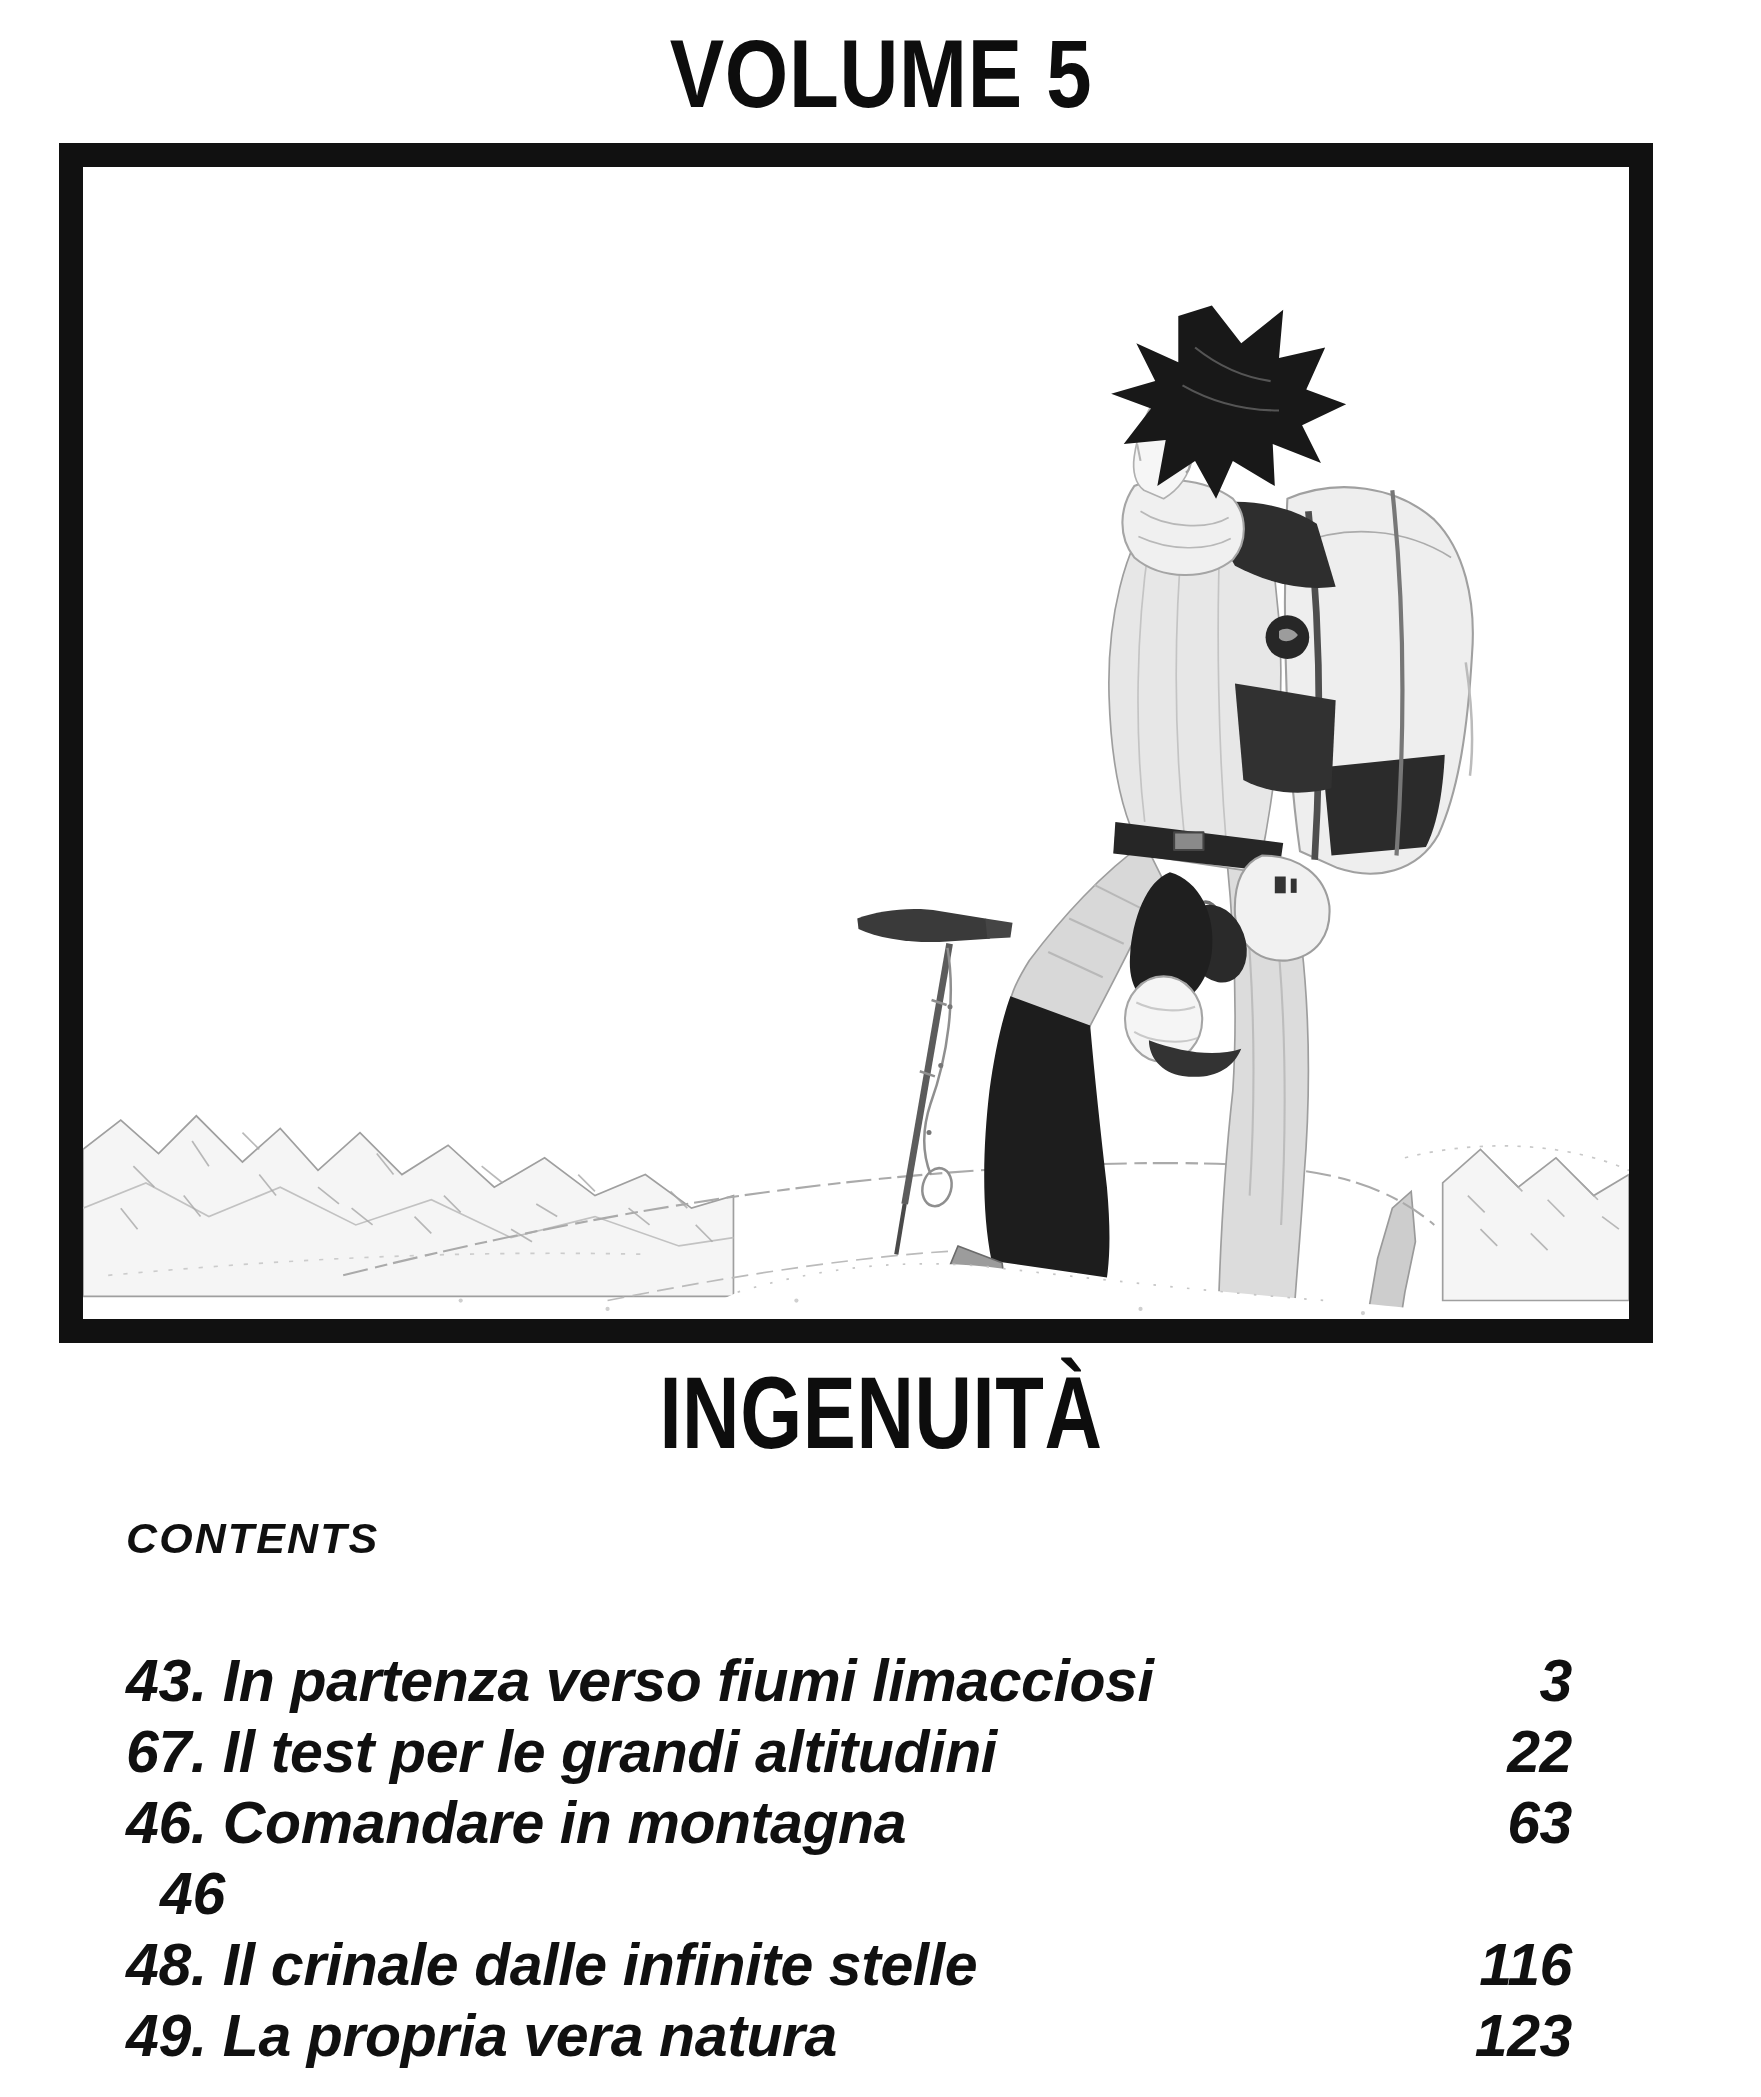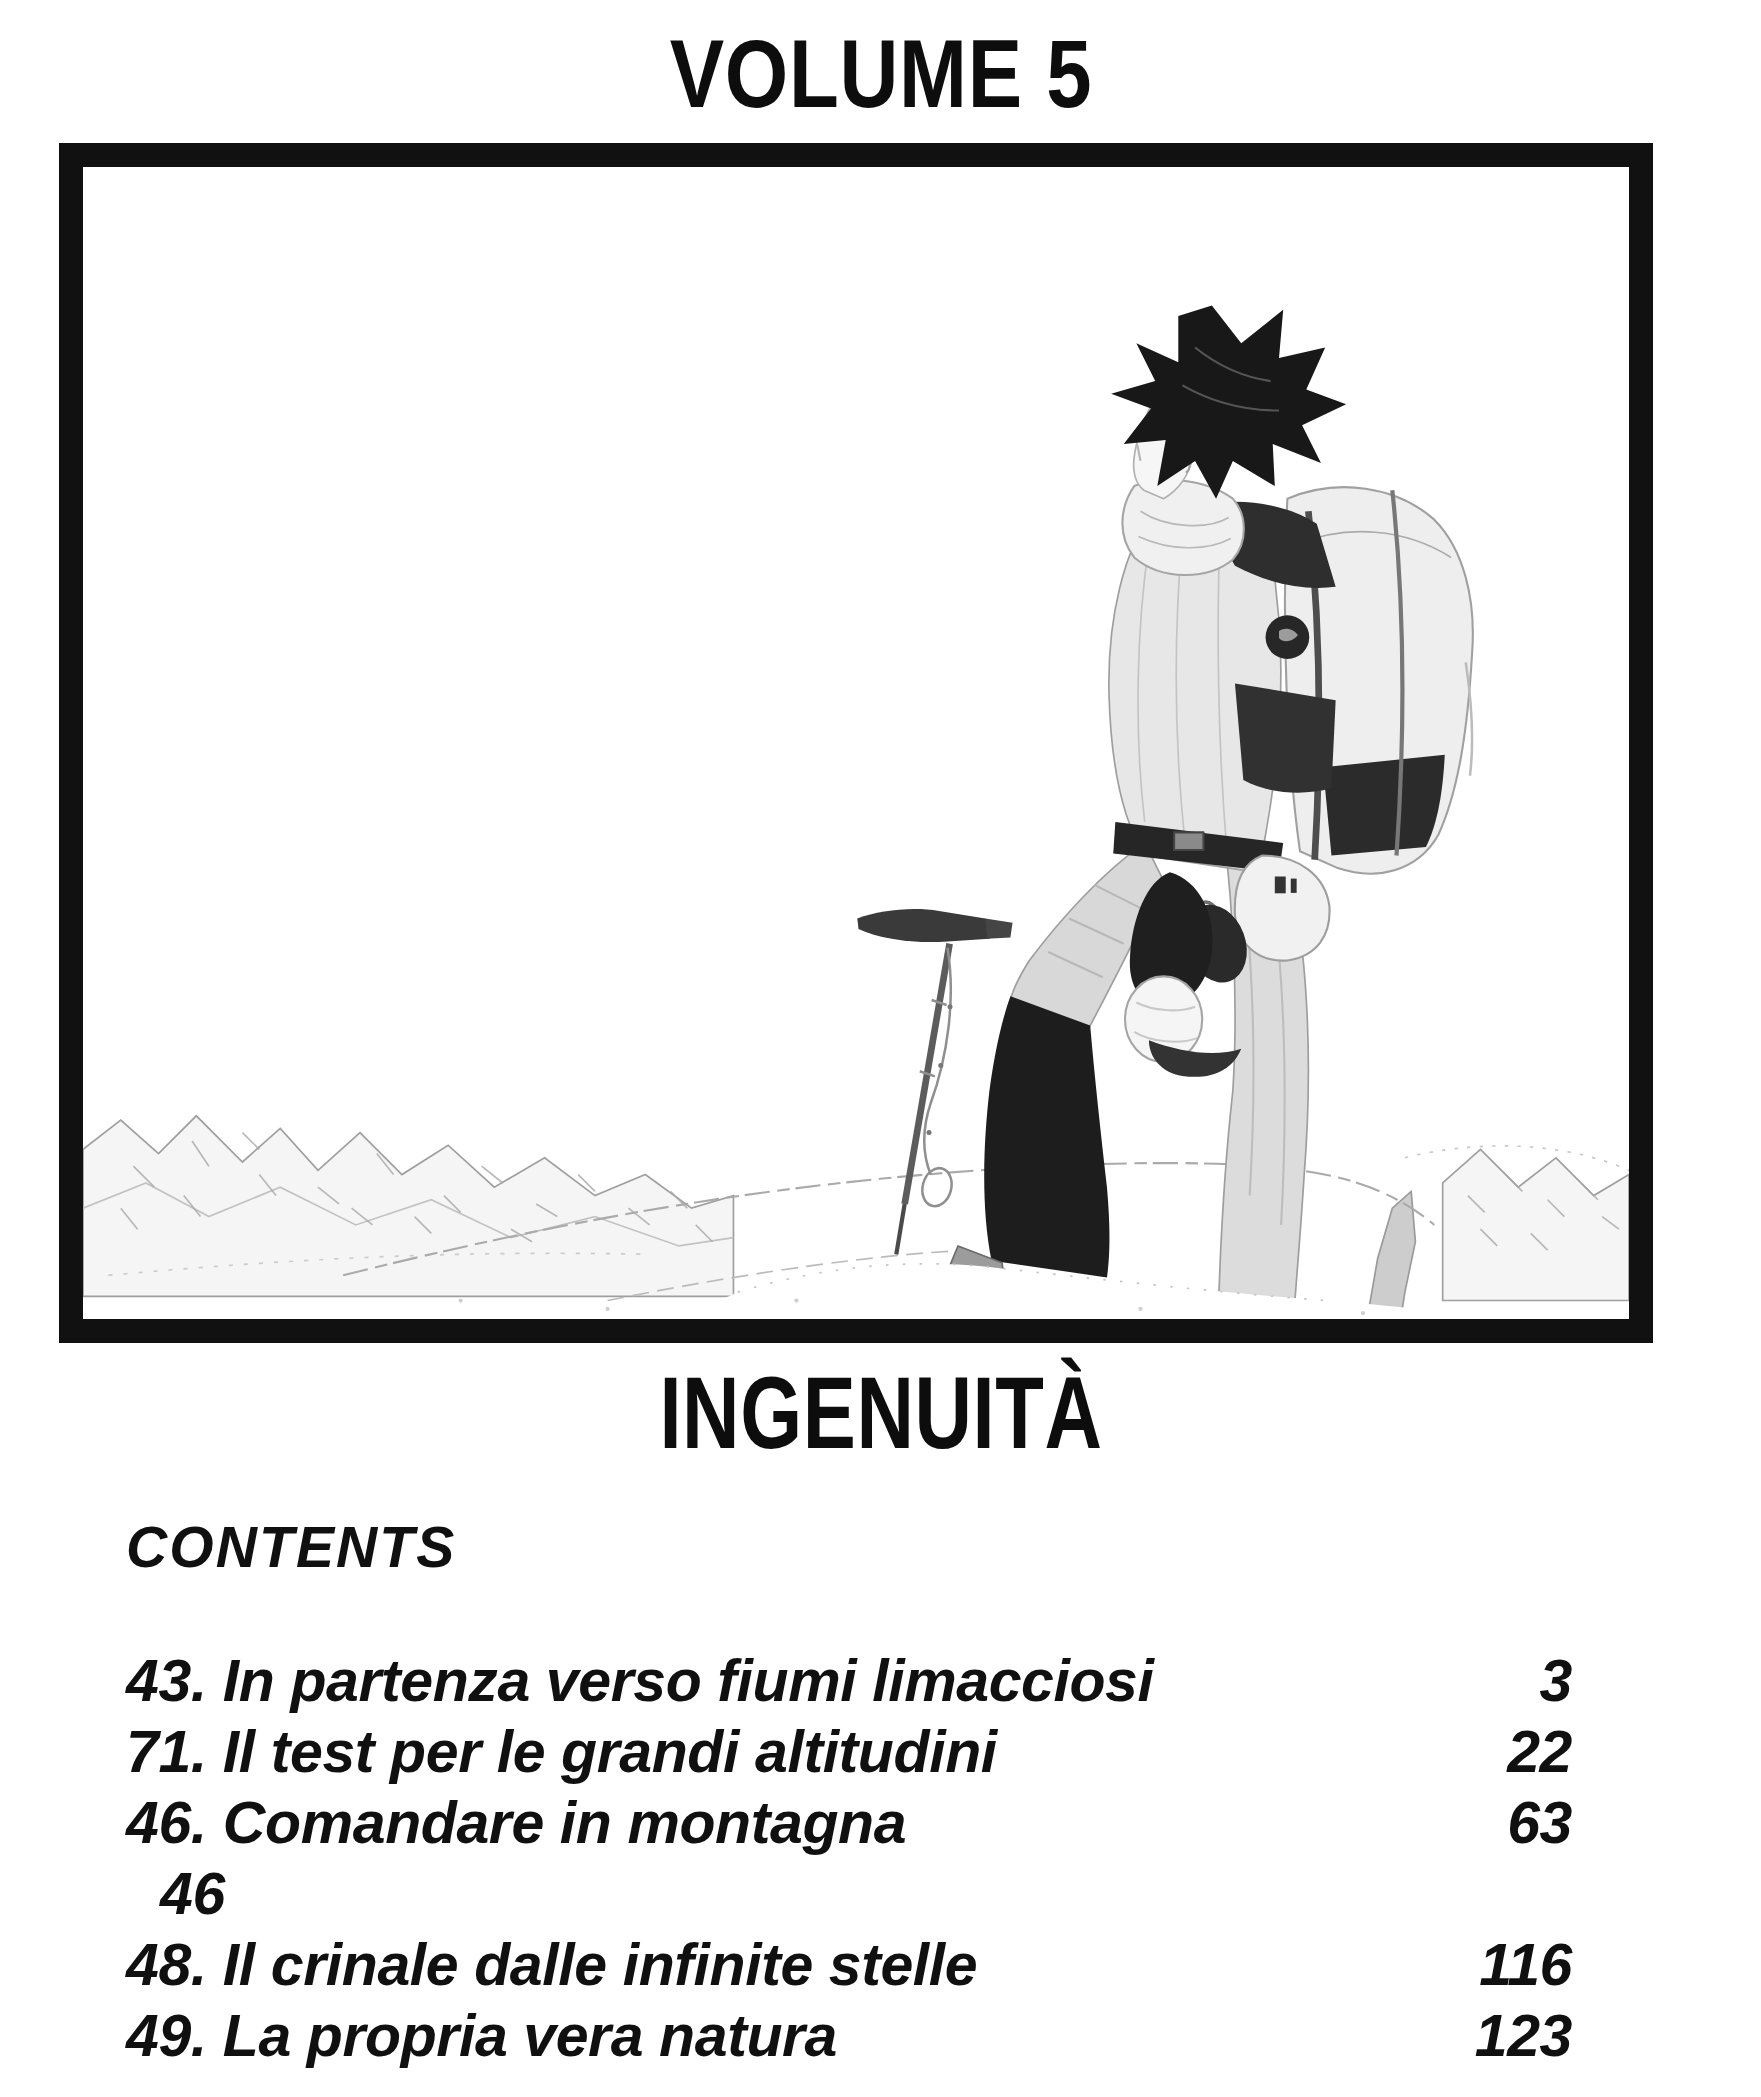--- a/index.html
+++ b/index.html
@@ -17,21 +17,21 @@
     box-sizing:border-box; border:24px solid #111111; background:#ffffff;
   }
   .art-frame svg { display:block; width:100%; height:100%; }
   .book-title {
     position:absolute; top:1360px; left:0; width:1762px; text-align:center;
     font-size:102px; line-height:107px; font-weight:bold; letter-spacing:0.8px;
     transform:scaleX(.78); color:#0d0d0d; white-space:nowrap;
   }
   .contents-heading {
     position:absolute; top:1514px; left:126px;
-    font-size:57px; font-weight:bold; font-style:italic; letter-spacing:2.1px;
+    font-size:43px; font-weight:bold; font-style:italic; letter-spacing:2.1px;
   }
   .toc { position:absolute; left:126px; top:1647px; width:1446px; }
   .toc-row {
     display:flex; justify-content:space-between; align-items:baseline;
     height:71px; font-size:59px; font-weight:bold; font-style:italic;
     letter-spacing:-0.4px; white-space:nowrap;
   }
   .toc-page { text-align:right; padding-left:34px; }
 </style>
 </head>
@@ -199,21 +199,21 @@
   <div class="book-title">INGENUITÀ</div>
 
   <div class="contents-heading">CONTENTS</div>
 
   <div class="toc">
     <div class="toc-row">
       <span class="toc-label">43. In partenza verso fiumi limacciosi</span>
       <span class="toc-page">3</span>
     </div>
     <div class="toc-row">
-      <span class="toc-label">71. Il test per le grandi altitudini</span>
+      <span class="toc-label">67. Il test per le grandi altitudini</span>
       <span class="toc-page">22</span>
     </div>
     <div class="toc-row">
       <span class="toc-label">46. Comandare in montagna</span>
       <span class="toc-page">63</span>
     </div>
     <div class="toc-row">
       <span class="toc-page">46</span>
     </div>
     <div class="toc-row">

